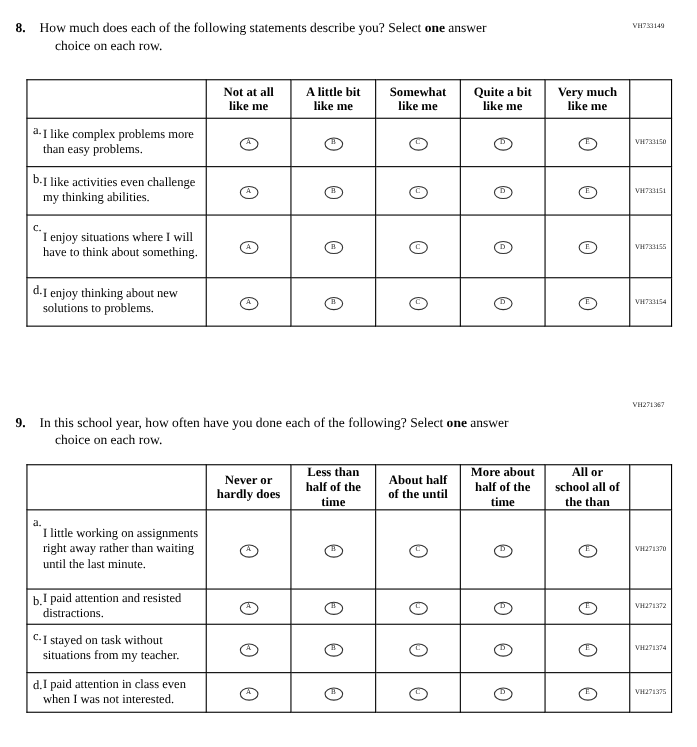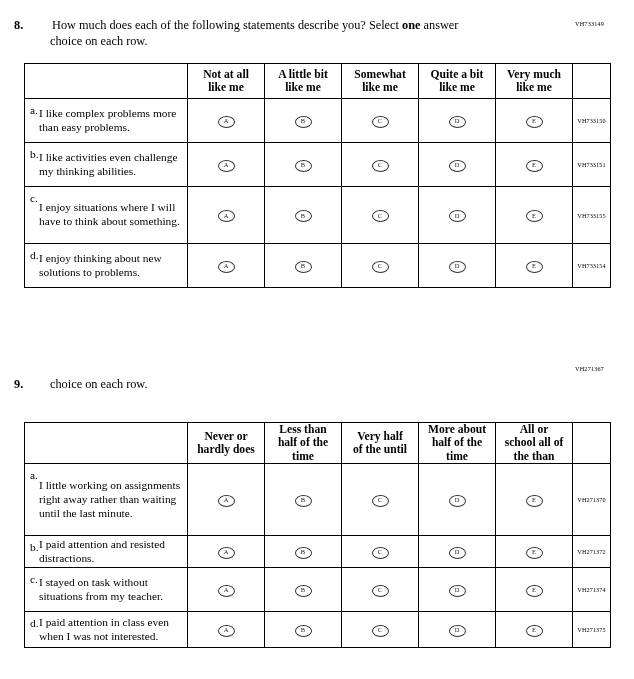--- a/index.html
+++ b/index.html
@@ -40,21 +40,20 @@
   .qnum {
     position: absolute;
     left: 14px;
     top: 0;
     font-weight: bold;
     font-size: 12.3px;
   }
   .qtext {
     display: block;
     text-indent: 0;
-    margin-left: 16px;
   }
   .qtext .bold { font-weight: bold; }
   .qline2 { display: block; padding-left: 14px; }
 
   .qcode {
     position: absolute;
     font-family: "Liberation Serif", serif;
     font-size: 6.2px;
     letter-spacing: 0.2px;
   }
@@ -66,21 +65,21 @@
     position: absolute;
     border-collapse: collapse;
     table-layout: fixed;
     font-size: 11.4px;
   }
   table.matrix td, table.matrix th {
     border: 1px solid #000;
     padding: 0;
     vertical-align: middle;
   }
-  .m1 { left: 24px; top: 45px; width: 586px; }
+  .m1 { left: 24px; top: 54px; width: 586px; }
   .m2 { left: 24px; top: 57px; width: 586px; }
 
   thead th {
     height: 34px;
     text-align: center;
     font-weight: bold;
     font-size: 11.6px;
     line-height: 13.4px;
     padding: 2px 2px;
   }
@@ -238,20 +237,23 @@
           <td class="codecell">VH733154</td>
         </tr>
       </tbody>
     </table>
   </div>
 
   <div class="qblock q2">
     <div class="qcode qcode-2">VH271367</div>
     <div class="qhead" style="padding-top:12px">
       <span class="qnum" style="top:12px">9.</span>
+      <span class="qtext">
+        <span>In this school year, how often have you done each of the following? Select </span><span class="bold">one</span><span> answer</span>
+      </span>
       <span class="qline2">choice on each row.</span>
     </div>
 
     <table class="matrix m2">
       <colgroup>
         <col style="width:163px">
           <col style="width:77px">
           <col style="width:77px">
           <col style="width:77px">
           <col style="width:77px">
@@ -264,21 +266,21 @@
           <th class="hdr-opt">
             <div>Never or</div>
             <div>hardly does</div>
           </th>
           <th class="hdr-opt">
             <div>Less than</div>
             <div>half of the</div>
             <div>time</div>
           </th>
           <th class="hdr-opt">
-            <div>Very half</div>
+            <div>About half</div>
             <div>of the until</div>
           </th>
           <th class="hdr-opt">
             <div>More about</div>
             <div>half of the</div>
             <div>time</div>
           </th>
           <th class="hdr-opt">
             <div>All or</div>
             <div>school all of</div>

